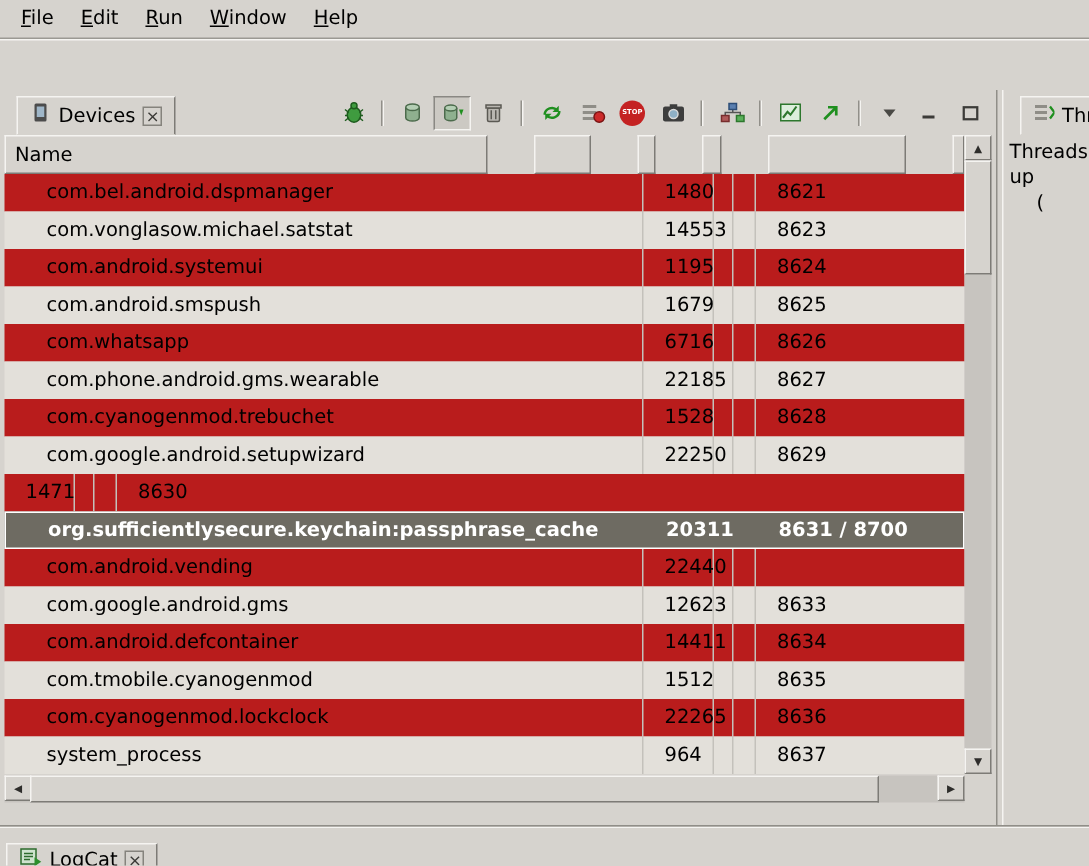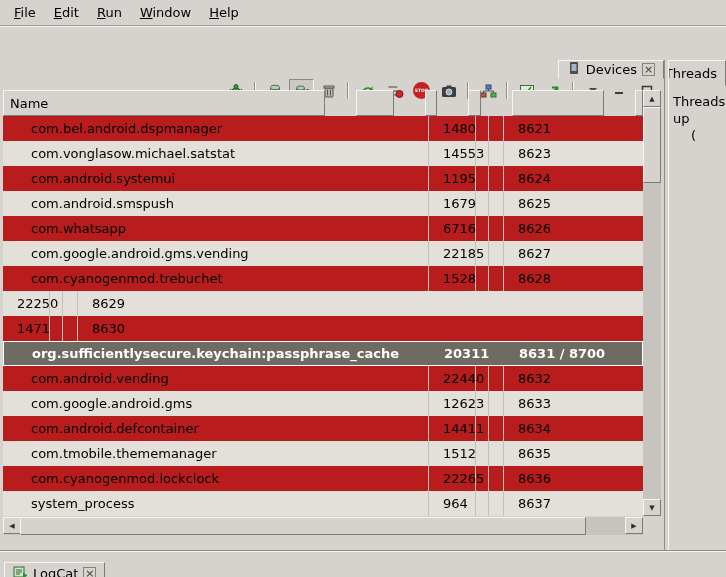--- a/index.html
+++ b/index.html
@@ -19,21 +19,21 @@
 
   .toolbar-empty { height: 34px; border-top: 1px solid #f5f4f1; }
 
   
   .main { display: flex; height: 490px; align-items: stretch; }
   .devices-panel { width: 664px; position: relative; }
   .sash { width: 5px; border-left: 1px solid #908e88; border-right: 1px solid #f5f4f1; }
   .threads-panel { flex: 1; overflow: hidden; }
 
   
-  .tabbar { height: 30px; display: flex; align-items: flex-end; padding-left: 11px; flex-direction: column; }
+  .tabbar { height: 30px; display: flex; align-items: flex-end; padding-left: 11px; }
   .tab { height: 26px; display: flex; align-items: center; gap: 5px; padding: 0 8px;
          background: #d6d3ce; border: 1px solid;
          border-color: #f5f4f1 #7d7b76 transparent #f5f4f1; white-space: nowrap; }
   .tab-close { width: 13px; height: 13px; line-height: 11px; text-align: center;
                font-size: 11px; border: 1px solid #85837d; color: #3a3936; }
 
   
   .tb-icons { margin-left: auto; display: flex; align-items: center; padding-right: 5px;
               gap: 2px; height: 100%; }
   .tbtn { width: 25px; height: 23px; display: flex; align-items: center; justify-content: center;
@@ -267,36 +267,37 @@
   </div>
           <div class="row row-odd">
     <div class="cell cell-name">com.whatsapp</div>
     <div class="cell cell-pid">6716</div>
     <div class="cell cell-c3"></div>
     <div class="cell cell-c4"></div>
     <div class="cell cell-port">8626</div>
     <div class="cell cell-fill"></div>
   </div>
           <div class="row row-even">
-    <div class="cell cell-name">com.google.android.gms.vending</div>
+    <div class="cell cell-name">com.phone.android.gms.wearable</div>
     <div class="cell cell-pid">22185</div>
     <div class="cell cell-c3"></div>
     <div class="cell cell-c4"></div>
     <div class="cell cell-port">8627</div>
     <div class="cell cell-fill"></div>
   </div>
           <div class="row row-odd">
     <div class="cell cell-name">com.cyanogenmod.trebuchet</div>
     <div class="cell cell-pid">1528</div>
     <div class="cell cell-c3"></div>
     <div class="cell cell-c4"></div>
     <div class="cell cell-port">8628</div>
     <div class="cell cell-fill"></div>
   </div>
           <div class="row row-even">
+    <div class="cell cell-name">com.google.android.setupwizard</div>
     <div class="cell cell-pid">22250</div>
     <div class="cell cell-c3"></div>
     <div class="cell cell-c4"></div>
     <div class="cell cell-port">8629</div>
     <div class="cell cell-fill"></div>
   </div>
           <div class="row row-odd">
     <div class="cell cell-pid">1471</div>
     <div class="cell cell-c3"></div>
     <div class="cell cell-c4"></div>
@@ -309,41 +310,40 @@
     <div class="cell cell-c3"></div>
     <div class="cell cell-c4"></div>
     <div class="cell cell-port">8631 / 8700</div>
     <div class="cell cell-fill"></div>
   </div>
           <div class="row row-odd">
     <div class="cell cell-name">com.android.vending</div>
     <div class="cell cell-pid">22440</div>
     <div class="cell cell-c3"></div>
     <div class="cell cell-c4"></div>
-    <div class="cell cell-port">8632</div>
     <div class="cell cell-fill"></div>
   </div>
           <div class="row row-even">
     <div class="cell cell-name">com.google.android.gms</div>
     <div class="cell cell-pid">12623</div>
     <div class="cell cell-c3"></div>
     <div class="cell cell-c4"></div>
     <div class="cell cell-port">8633</div>
     <div class="cell cell-fill"></div>
   </div>
           <div class="row row-odd">
     <div class="cell cell-name">com.android.defcontainer</div>
     <div class="cell cell-pid">14411</div>
     <div class="cell cell-c3"></div>
     <div class="cell cell-c4"></div>
     <div class="cell cell-port">8634</div>
     <div class="cell cell-fill"></div>
   </div>
           <div class="row row-even">
-    <div class="cell cell-name">com.tmobile.thememanager</div>
+    <div class="cell cell-name">com.tmobile.cyanogenmod</div>
     <div class="cell cell-pid">1512</div>
     <div class="cell cell-c3"></div>
     <div class="cell cell-c4"></div>
     <div class="cell cell-port">8635</div>
     <div class="cell cell-fill"></div>
   </div>
           <div class="row row-odd">
     <div class="cell cell-name">com.cyanogenmod.lockclock</div>
     <div class="cell cell-pid">22265</div>
     <div class="cell cell-c3"></div>

